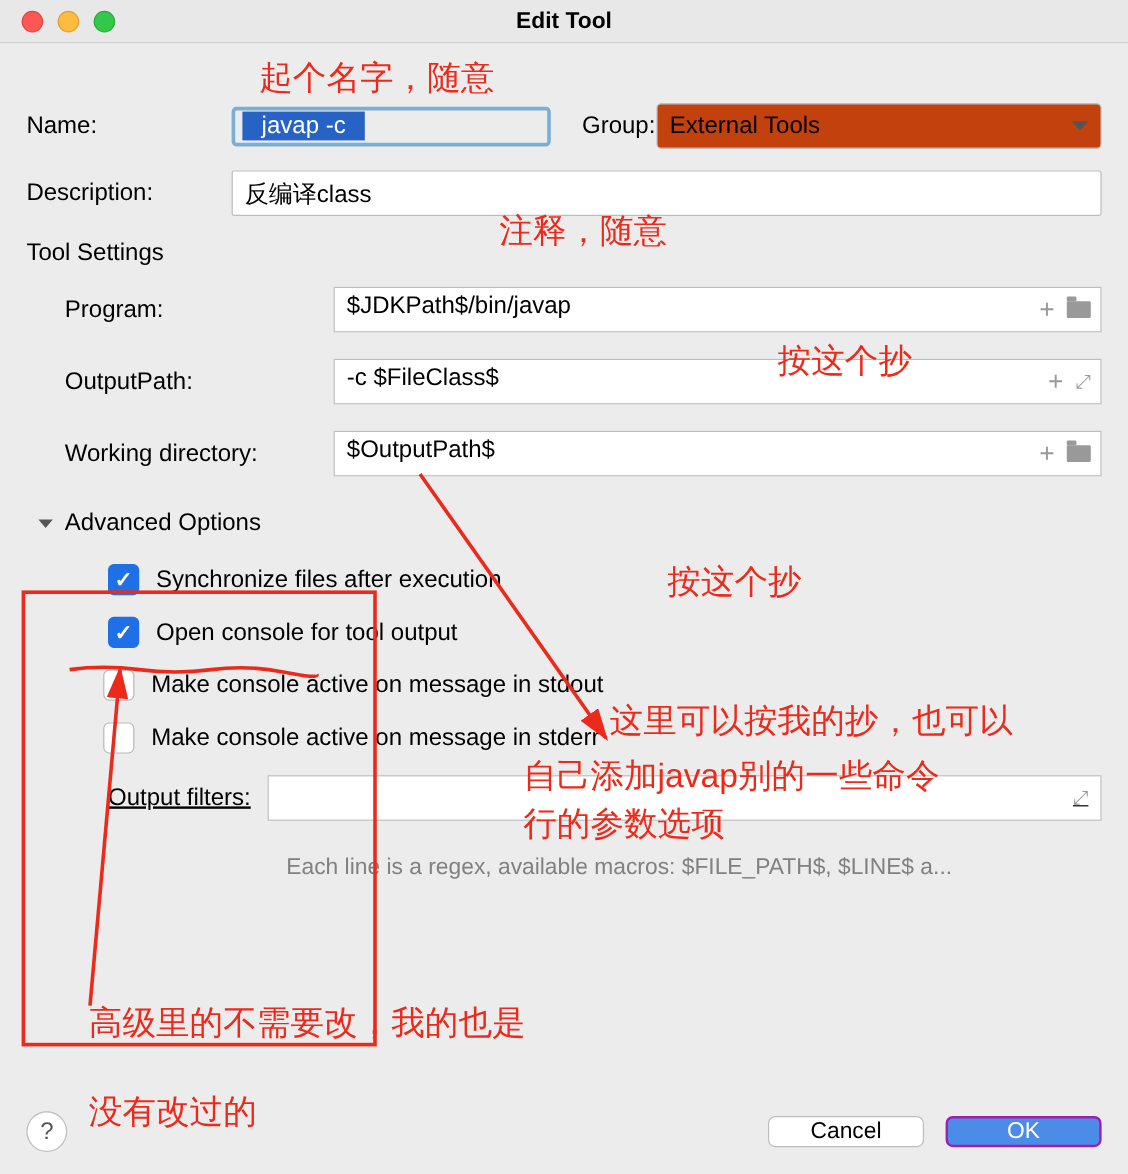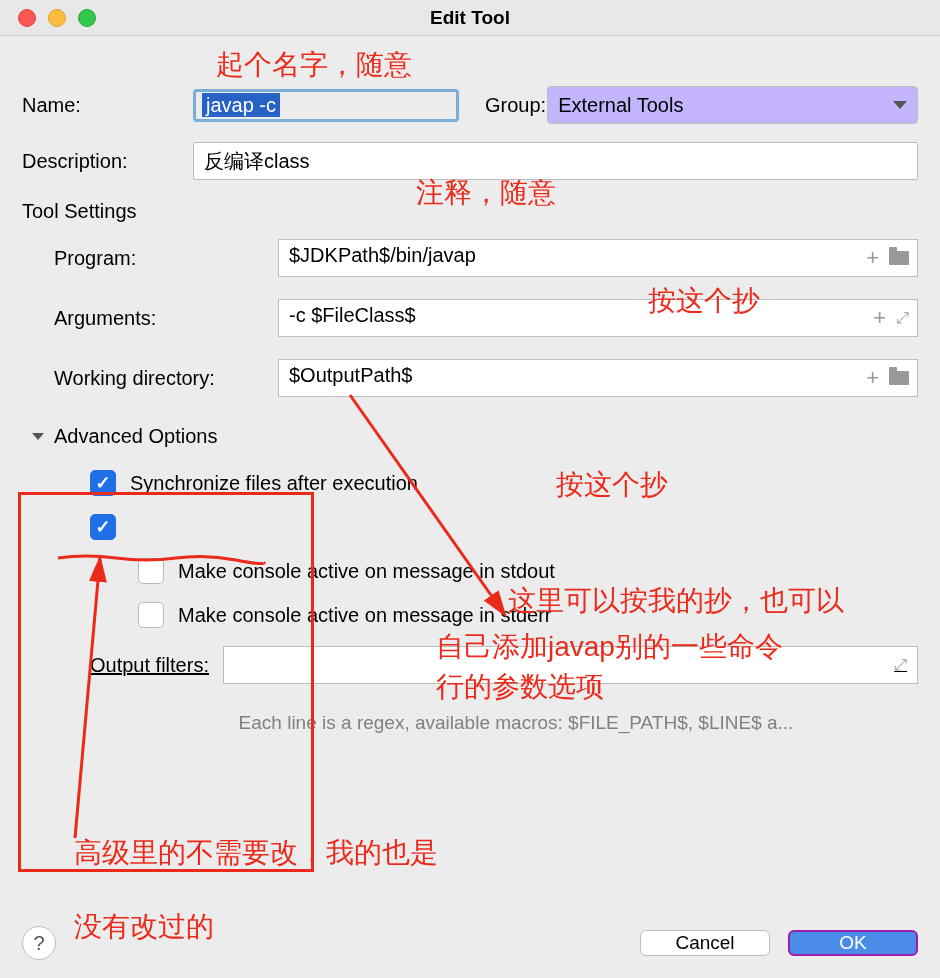--- a/index.html
+++ b/index.html
@@ -62,29 +62,29 @@
     }
     .name-input {
       width: 266px;
       border: 3px solid #7aaed6;
       border-radius: 4px;
       padding: 2px 6px;
     }
     .name-input-inner {
       background: #2763c4;
       color: #fff;
-      padding: 1px 4px;
+      padding: 1px 16px;
     }
     .group-select {
       flex: 1;
       display: flex;
       align-items: center;
       justify-content: space-between;
       height: 38px;
-      background: #c4b5fd;
+      background: #c2410c;
       border: 1px solid #bdbdbd;
       border-radius: 4px;
       padding: 0 10px;
     }
     .chevron-down {
       width: 0; height: 0;
       border-left: 7px solid transparent;
       border-right: 7px solid transparent;
       border-top: 8px solid #555;
     }
@@ -160,21 +160,21 @@
       border-top: 7px solid #555;
     }
     .checkbox-row {
       display: flex;
       align-items: center;
       gap: 14px;
       padding-left: 68px;
       margin-bottom: 18px;
     }
     .checkbox-row.nested {
-      padding-left: 116px;
+      padding-left: 64px;
     }
     .checkbox {
       width: 26px; height: 26px;
       border: 1px solid #b9b9b9;
       border-radius: 5px;
       background: #fff;
       display: flex;
       align-items: center;
       justify-content: center;
       flex-shrink: 0;
@@ -322,21 +322,21 @@
     <div class="tool-input-wrap">
       <span>$JDKPath$/bin/javap</span>
       <div class="tool-input-icons">
         <span class="icon-plus">+</span>
         <span class="icon-folder"></span>
       </div>
     </div>
   </div>
 
   <div class="tool-row">
-    <span class="tool-label">Arguments:</span>
+    <span class="tool-label">OutputPath:</span>
     <div class="tool-input-wrap">
       <span>-c $FileClass$</span>
       <div class="tool-input-icons">
         <span class="icon-plus">+</span>
         <span class="icon-expand">⤢</span>
       </div>
     </div>
   </div>
 
   <div class="tool-row">
@@ -360,20 +360,21 @@
       <div class="checkbox checked">
           <span class="checkmark">✓</span>
         </div>
       <span>Synchronize files after execution</span>
     </div>
 
     <div class="checkbox-row">
       <div class="checkbox checked">
           <span class="checkmark">✓</span>
         </div>
+      <span>Open console for tool output</span>
     </div>
 
     <div class="checkbox-row nested">
       <div class="checkbox"></div>
       <span>Make console active on message in stdout</span>
     </div>
 
     <div class="checkbox-row nested">
       <div class="checkbox"></div>
       <span>Make console active on message in stderr</span>

